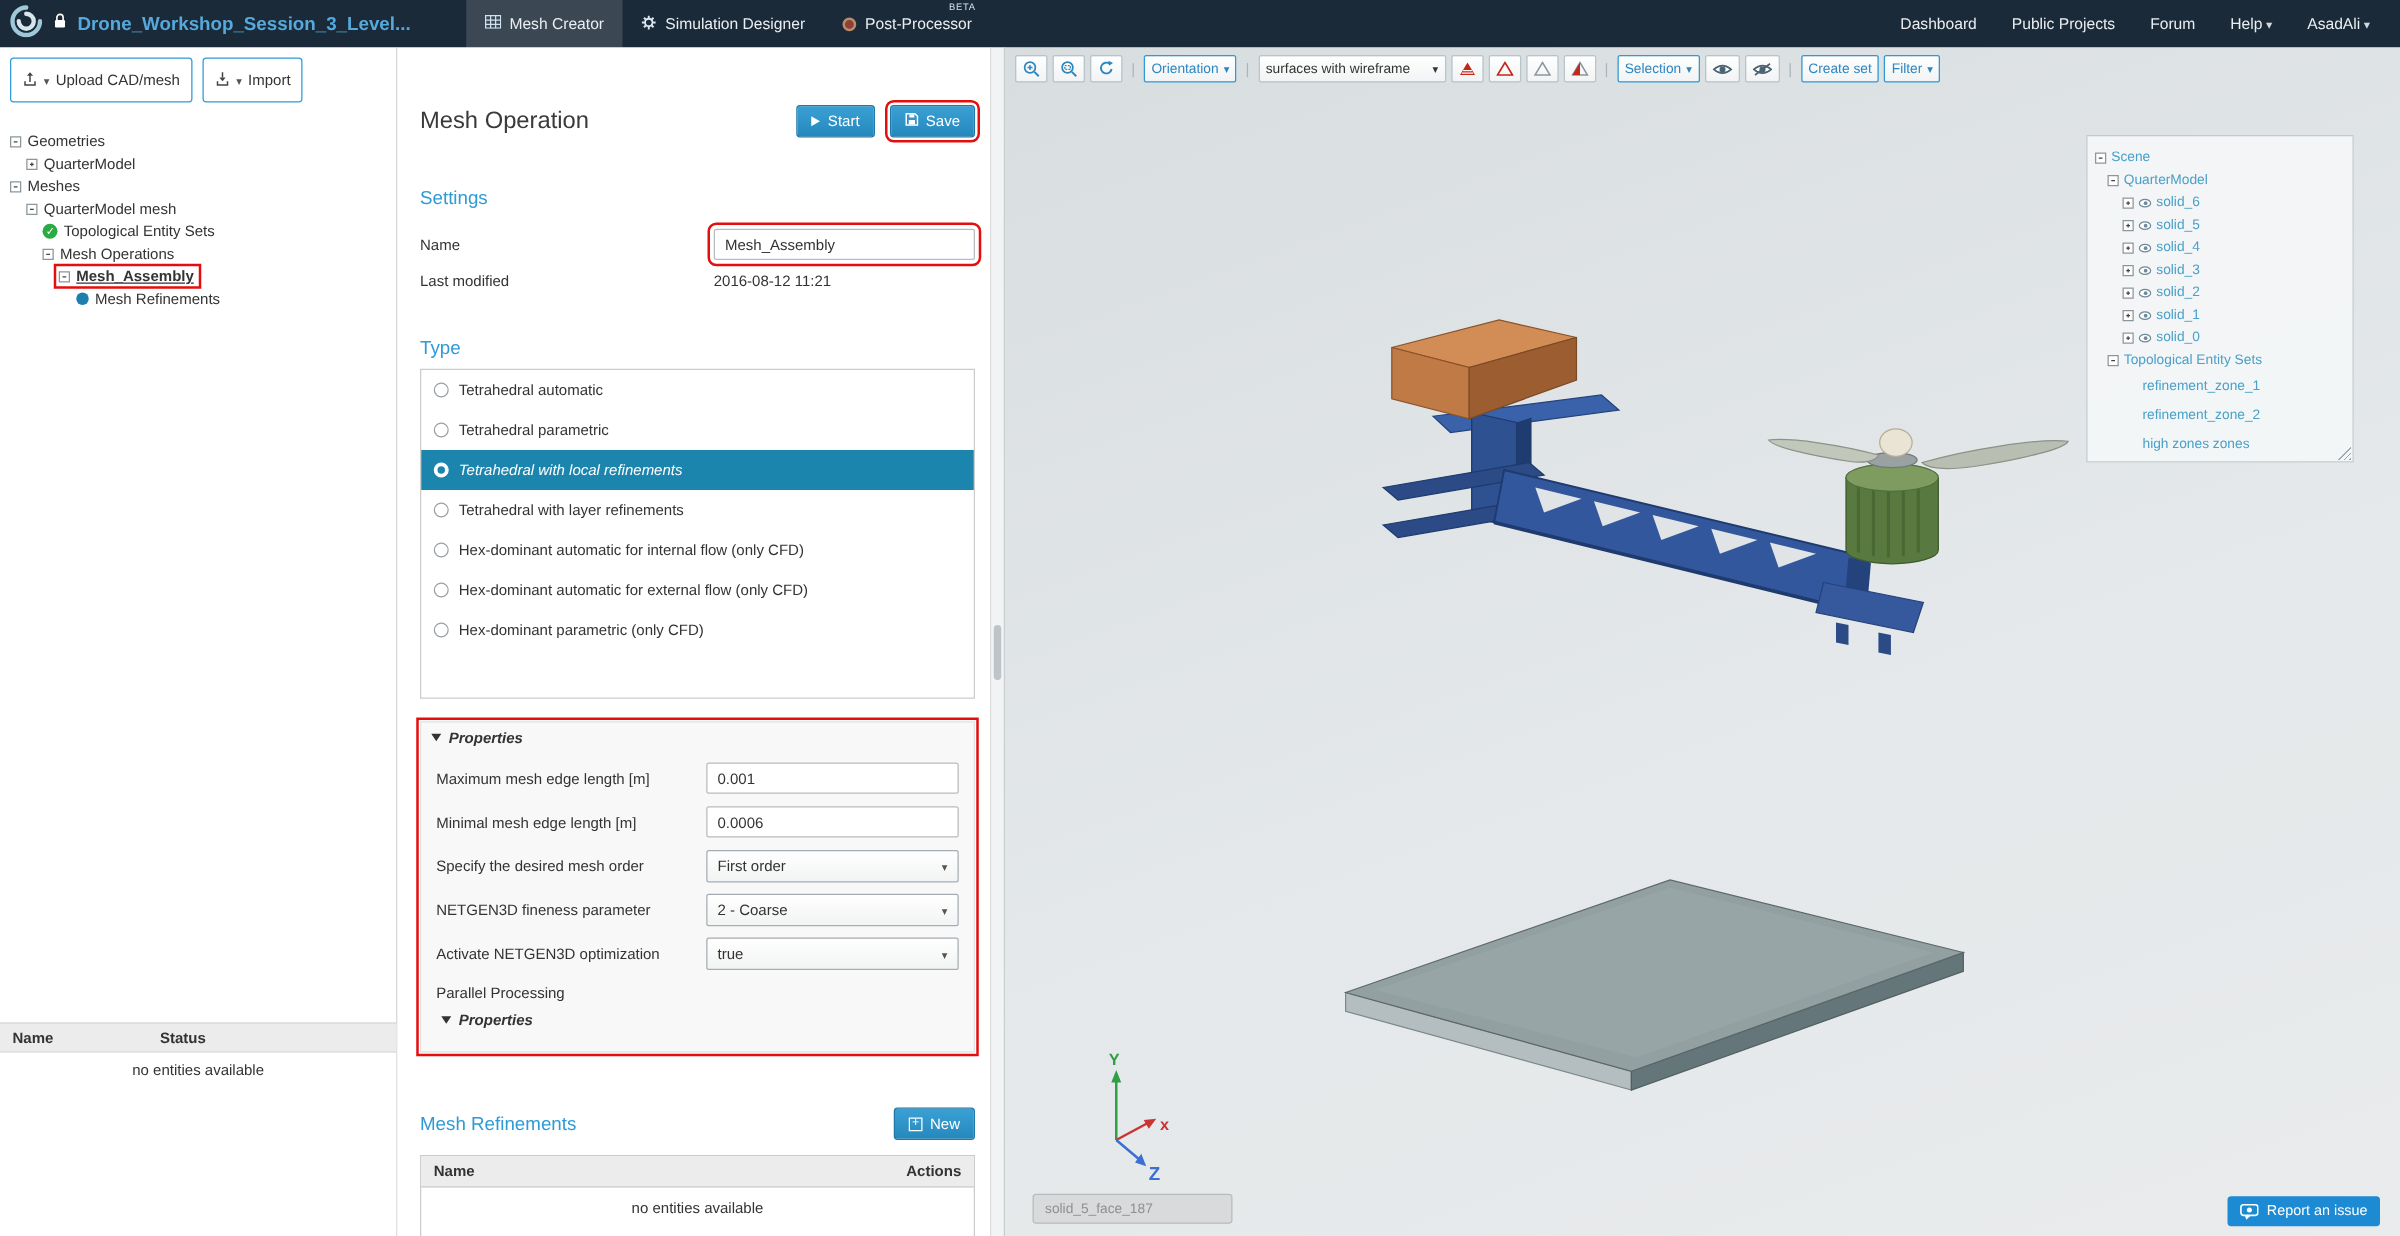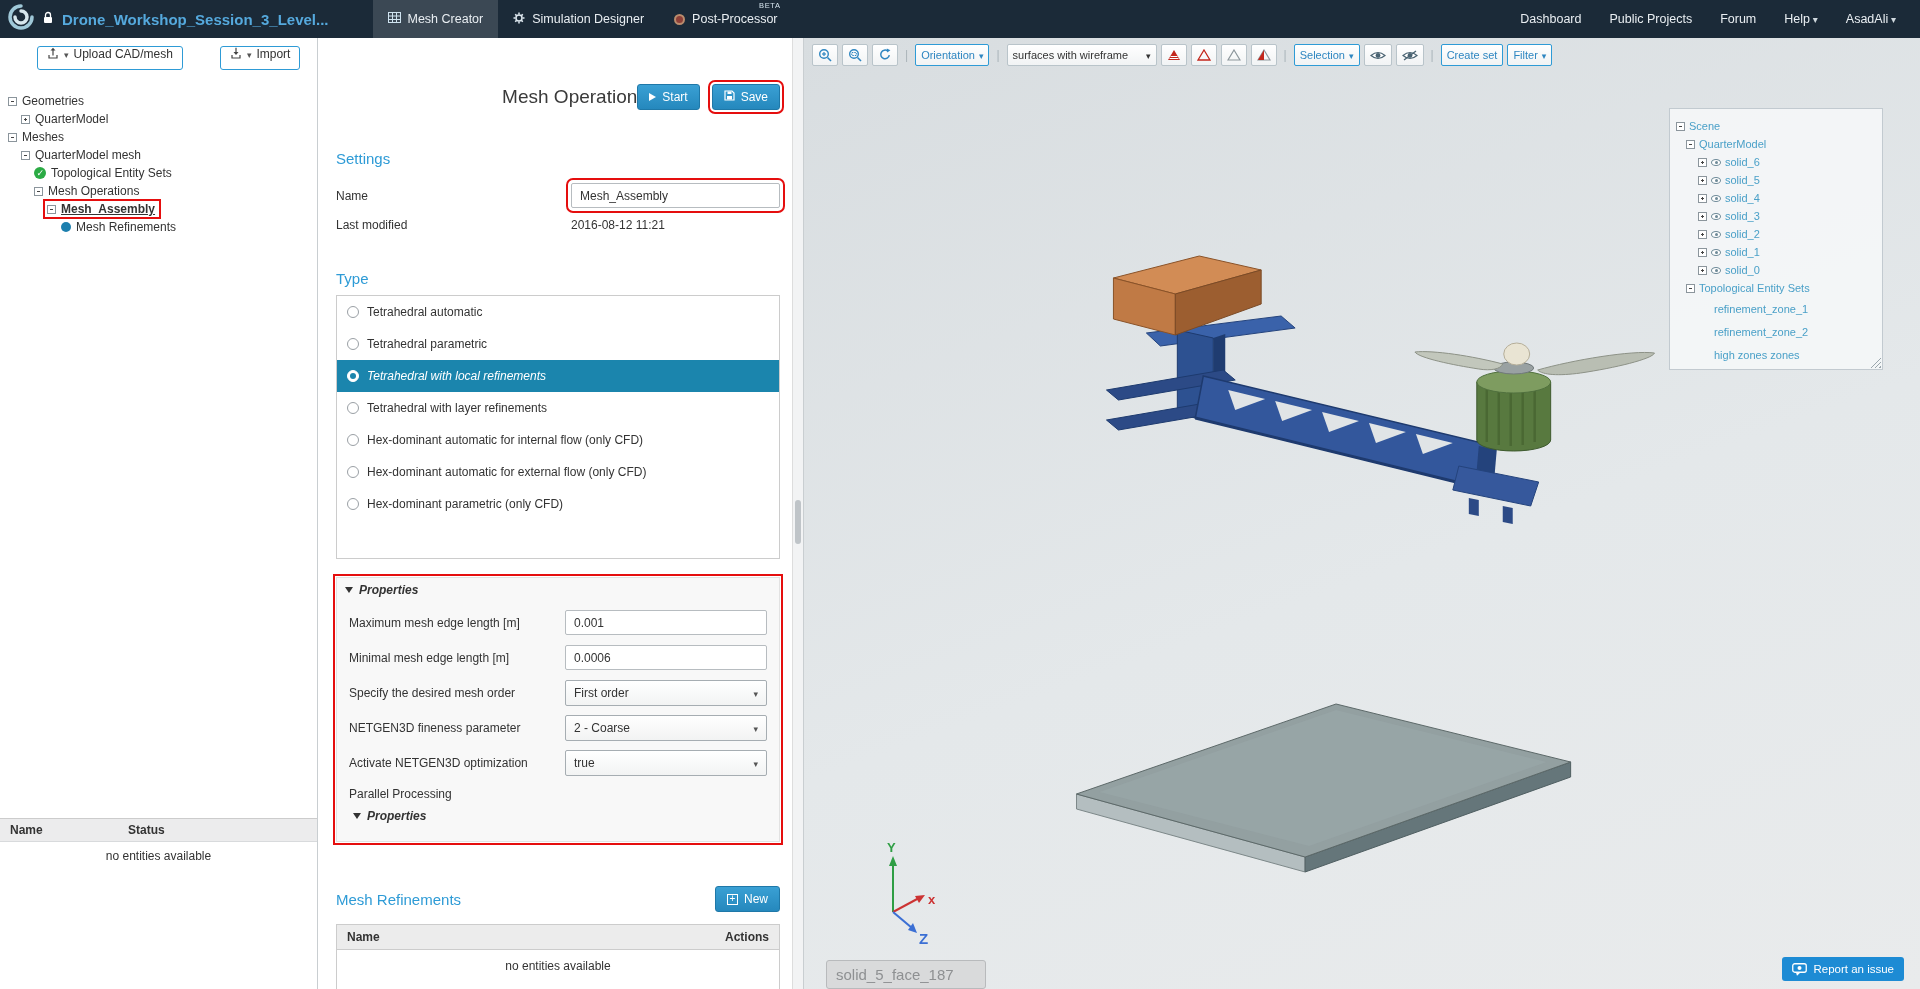--- a/index.html
+++ b/index.html
@@ -18,41 +18,41 @@
   .tb-right{margin-left:auto;display:flex;gap:28px;font-size:12.5px;padding-right:24px;align-items:center;}
   .tb-link{cursor:pointer;white-space:nowrap;}
   .dd::after{content:" ▾";font-size:10px;color:#cfd8de;}
 
   
   .main{display:flex;height:951px;}
 
   
   .sidebar{width:318px;border-right:1px solid #c9ced1;position:relative;background:#fff;flex:0 0 auto;}
   .sb-buttons{padding:8px;display:flex;gap:8px;}
-  .sb-btn{height:24px;border:1px solid #2e9bd6;background:#fff;border-radius:3px;font-size:12px;color:#333;display:flex;align-items:flex-start;gap:5px;padding:0 9px;cursor:pointer;margin-left:29px;}
+  .sb-btn{height:36px;border:1px solid #2e9bd6;background:#fff;border-radius:3px;font-size:12px;color:#333;display:flex;align-items:center;gap:5px;padding:0 9px;cursor:pointer;}
   .crt::before{content:"▾";font-size:9px;color:#555;}
   .tree{padding:14px 0 0 8px;font-size:12px;}
   .tree-row{display:flex;align-items:center;gap:5px;height:18px;}
   .tbox{position:relative;width:9px;height:9px;border:1px solid #8b959c;background:#fff;flex:0 0 auto;cursor:pointer;}
   .tbox::before{content:"";position:absolute;left:2px;right:2px;top:50%;height:1px;margin-top:-.5px;background:#444;}
   .tbox.p::after{content:"";position:absolute;top:2px;bottom:2px;left:50%;width:1px;margin-left:-.5px;background:#444;}
   .check-ic{width:12px;height:12px;border-radius:50%;background:#2bab44;position:relative;flex:0 0 auto;}
   .check-ic::before{content:"✓";color:#fff;font-size:9px;position:absolute;left:2.5px;top:0;line-height:12px;}
   .dot-ic{width:10px;height:10px;border-radius:50%;background:#1c7fae;flex:0 0 auto;margin-left:1px;}
   .ann-tree{display:inline-flex;align-items:center;gap:5px;padding:1px 4px 1px 2px;outline:2px solid #e50e0e;}
   .ma{font-weight:bold;text-decoration:underline;}
   .job-status{position:absolute;left:0;right:0;top:780px;bottom:0;border-top:1px solid #ccc;font-size:12px;background:#fff;}
   .js-title{background:#f6f7f8;color:#2d9ad0;padding:6px 10px;border-bottom:1px solid #e3e6e8;}
   .js-head{display:flex;background:#ececed;border-bottom:1px solid #d8dadc;padding:4px 10px;font-weight:bold;}
   .js-head span:first-child{width:118px;}
   .js-empty{text-align:center;padding-top:7px;color:#333;}
 
   
   .panel{width:474px;background:#fff;font-size:12px;position:relative;flex:0 0 auto;}
-  .panel-head{display:flex;justify-content:flex-end;align-items:center;margin:46px 12px 0 18px;}
+  .panel-head{display:flex;justify-content:space-between;align-items:center;margin:46px 12px 0 18px;}
   .panel-head h1{font-size:19px;font-weight:500;color:#3a3a3a;}
   .head-btns{display:flex;gap:12px;}
   .btn-blue{background:linear-gradient(#3aa0d4,#2588bd);border:1px solid #1f78a8;color:#fff;border-radius:3px;height:26px;display:flex;align-items:center;gap:6px;padding:0 11px;font-size:12px;cursor:pointer;}
   .play-ic{width:0;height:0;border-top:4px solid transparent;border-bottom:4px solid transparent;border-left:7px solid #fff;display:inline-block;}
   h2.sec{color:#2e9bd6;font-size:15px;font-weight:400;}
   .h-settings{margin:40px 0 0 18px;}
   .h-type{margin:38px 0 0 18px;}
   .form-row{display:flex;align-items:center;margin:16px 12px 0 18px;}
   .form-row.mod{margin-top:10px;}
   .form-row label{flex:0 0 235px;}
@@ -97,21 +97,21 @@
   .vcrt::before{content:"▾";font-size:9px;}
   .sep{color:#aab4ba;margin:0 3px;font-size:12px;}
   .scene-tree{position:absolute;top:70px;right:37px;width:214px;height:262px;background:rgba(244,246,247,.93);border:1px solid #c2cad0;font-size:11px;padding-top:8px;}
   .st-row{display:flex;align-items:center;gap:4px;height:18px;cursor:pointer;}
   .st-row.set{height:23px;}
   .st-label{color:#4aa0c8;white-space:nowrap;}
   .eye-s{width:10px;height:7px;border:1px solid #6f8b99;border-radius:50%;position:relative;flex:0 0 auto;background:#fff;}
   .eye-s::after{content:"";position:absolute;left:50%;top:50%;width:3px;height:3px;margin:-1.5px;border-radius:50%;background:#6f8b99;}
   .st-resize{position:absolute;right:1px;bottom:1px;width:11px;height:11px;background:repeating-linear-gradient(135deg,transparent 0 2px,#9aa6ad 2px 3px);clip-path:polygon(100% 0,100% 100%,0 100%);cursor:nwse-resize;}
   .axes{position:absolute;left:20px;top:780px;}
-  .hover-label{position:absolute;left:22px;bottom:0;width:160px;background:#d9dadb;border:1px solid #b8babc;border-radius:3px;color:#8e9092;font-size:15px;padding:5px 9px;}
+  .hover-label{position:absolute;left:22px;bottom:10px;width:160px;background:#d9dadb;border:1px solid #b8babc;border-radius:3px;color:#8e9092;font-size:11px;padding:5px 9px;}
   .report-btn{position:absolute;right:16px;bottom:8px;height:24px;background:#1d8bd4;color:#fff;border:none;border-radius:3px;font-size:11.5px;display:flex;align-items:center;gap:6px;padding:0 10px;cursor:pointer;font-family:"Liberation Sans",sans-serif;}
 </style>
 </head>
 <body>
 
 <div class="app">
 
   <header class="topbar">
     <div class="tb-left">
       <span>

